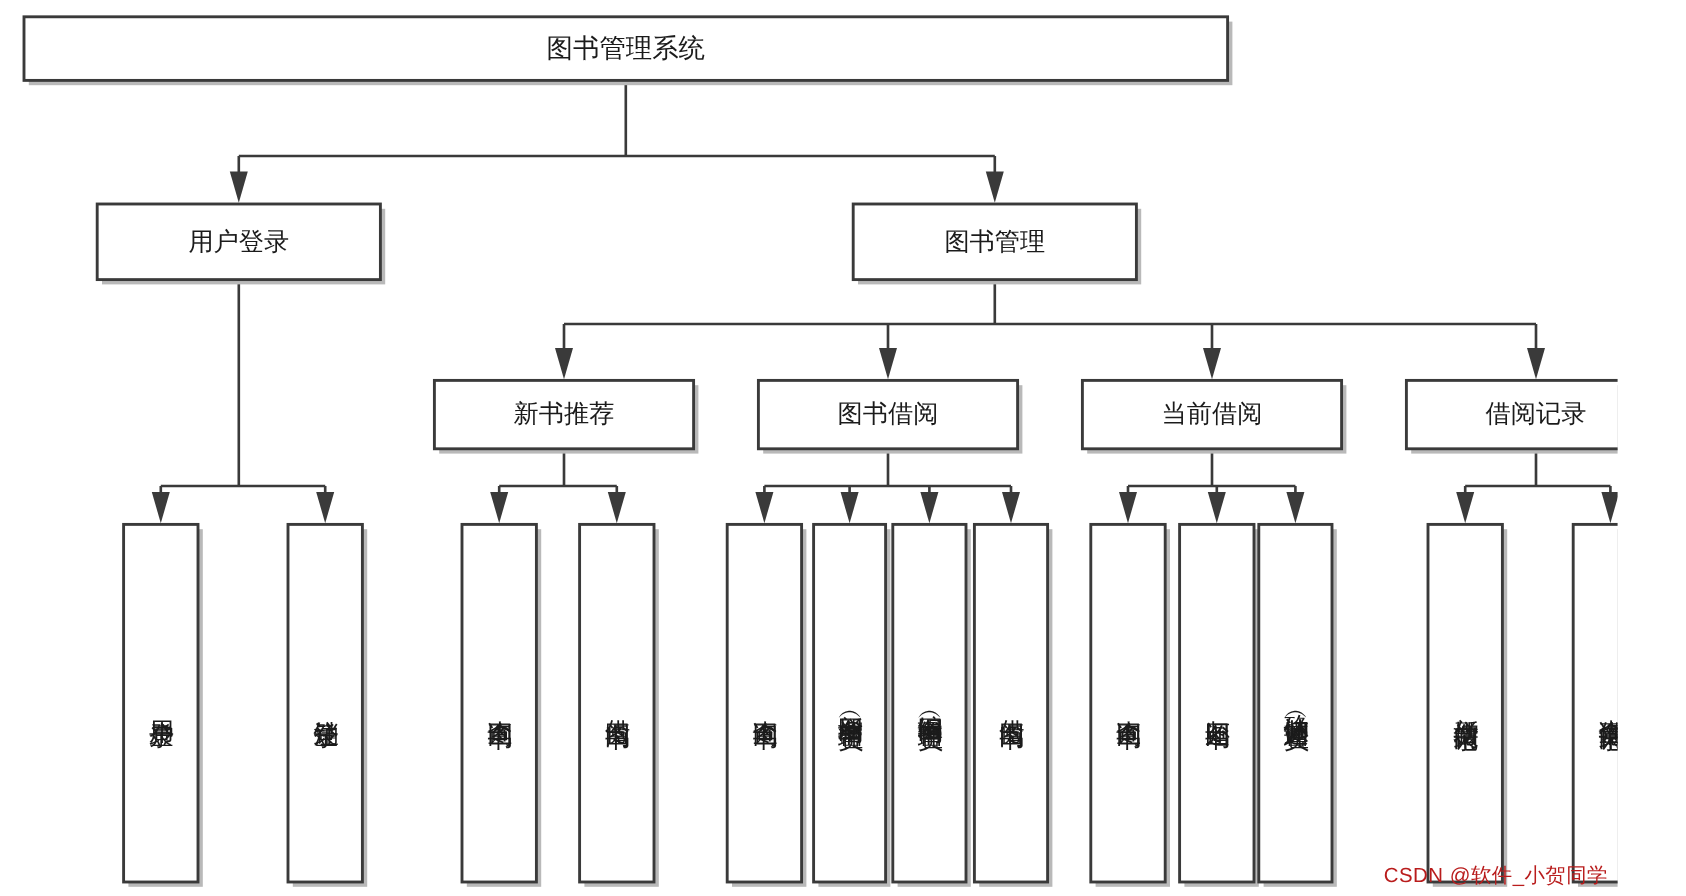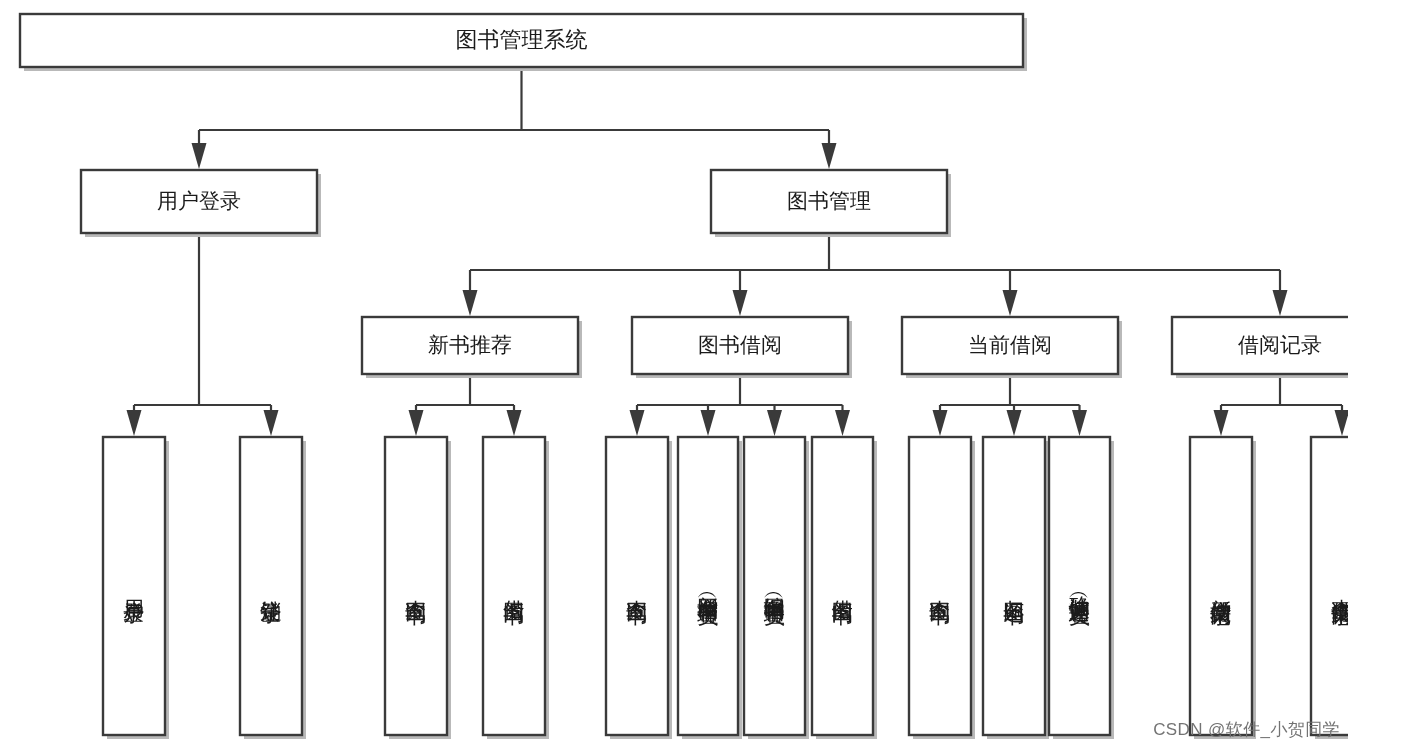--- a/index.html
+++ b/index.html
@@ -72,21 +72,21 @@
     letter-spacing: 1.5px;
     white-space: nowrap;
     text-align: center;
   }
   .watermark {
     position: absolute;
     right: 8px;
     bottom: 6px;
     font-family: "Liberation Sans", "DejaVu Sans", sans-serif;
     font-size: 17px;
-    color: #737373;
+    color: #b91c1c;
     letter-spacing: 0.4px;
     white-space: nowrap;
   }
 </style>
 </head>
 <body>
 
 <div id="diagram-root">
   <svg class="flow" viewBox="0 0 1405 747">
     <g id="edge-layer">

